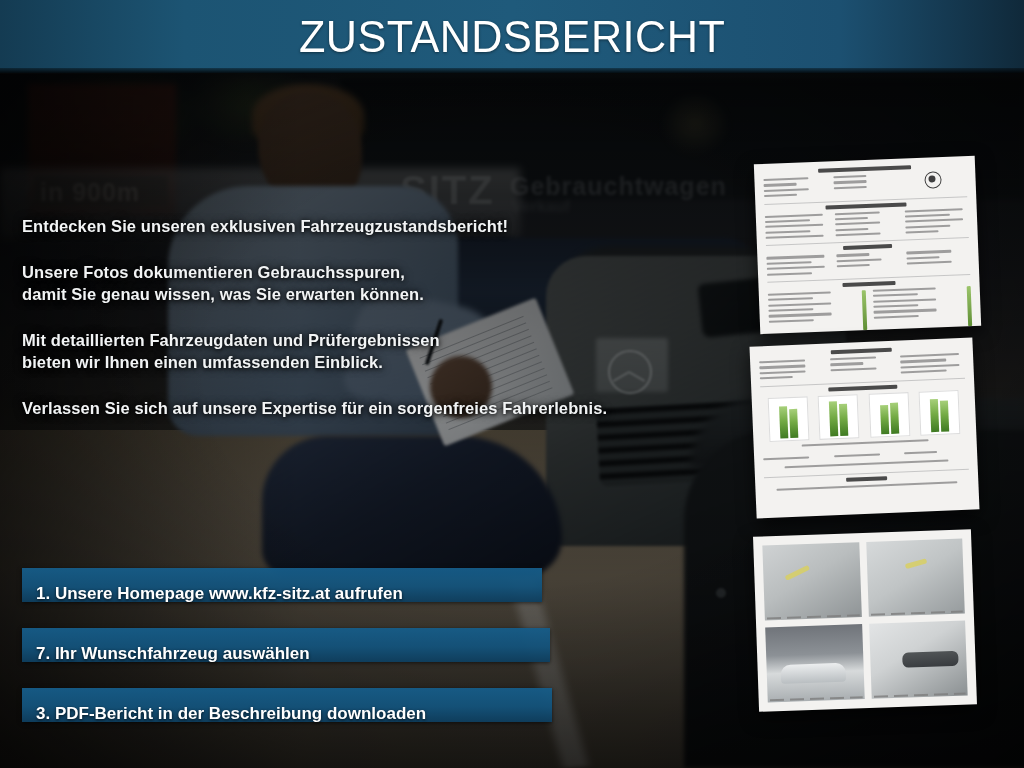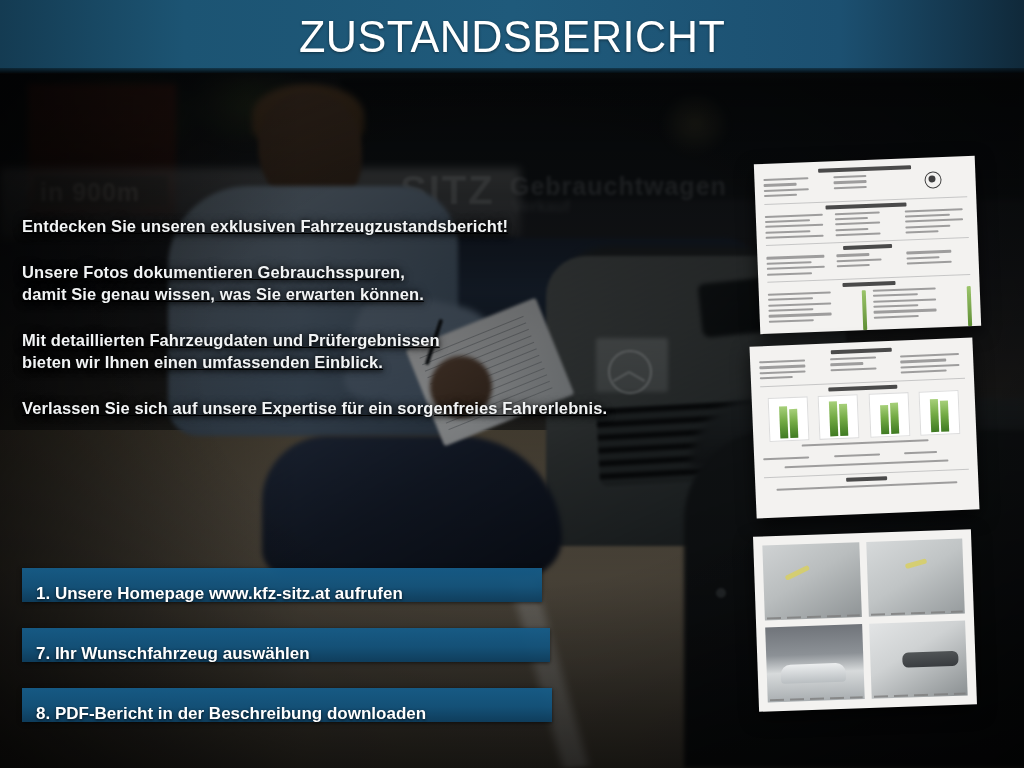--- a/index.html
+++ b/index.html
@@ -117,21 +117,21 @@
   .header{position:absolute;left:0;top:0;width:1024px;height:73px;
     background:linear-gradient(90deg,#143b52 0%,#1c5473 18%,#1f5a7b 50%,#1c5071 82%,#10293a 100%);
     display:flex;align-items:center;justify-content:center;z-index:6;}
   .header:after{content:"";position:absolute;left:0;right:0;bottom:0;height:5px;
     background:linear-gradient(180deg,rgba(0,0,0,.35),rgba(0,0,0,.85));}
   .header-title{color:#fff;font-size:45px;font-weight:400;letter-spacing:.5px;
     font-family:"Liberation Sans",sans-serif;text-shadow:0 1px 3px rgba(0,0,0,.45);
     transform:scaleX(.96);white-space:nowrap;}
 
   
-  .copy{position:absolute;left:22px;top:215px;width:660px;z-index:5;text-decoration:underline;}
+  .copy{position:absolute;left:22px;top:215px;width:660px;z-index:5;}
   .copy p{margin:0 0 24px 0;color:#f2f4f5;font-size:16.5px;line-height:22px;font-weight:600;
     text-shadow:0 1px 4px rgba(0,0,0,.95),0 0 10px rgba(0,0,0,.75);letter-spacing:.1px;}
   .copy p:last-child{margin-bottom:0;}
 
   
   .steps{position:absolute;left:22px;top:568px;z-index:5;}
   .step{height:34px;display:flex;align-items:center;padding:0 14px;margin-bottom:26px;
     background:linear-gradient(180deg,rgba(22,92,136,.96) 0%,rgba(19,82,122,.96) 55%,rgba(14,62,94,.96) 100%);
     box-shadow:0 1px 4px rgba(0,0,0,.6);}
   .step:nth-child(1){width:492px;}
@@ -245,21 +245,21 @@
   </div>
 
   <div class="steps">
     <div class="step">
       <span class="step-label">1. Unsere Homepage www.kfz-sitz.at aufrufen</span>
     </div>
     <div class="step">
       <span class="step-label">7. Ihr Wunschfahrzeug auswählen</span>
     </div>
     <div class="step">
-      <span class="step-label">8. PDF-Bericht in der Beschreibung downloaden</span>
+      <span class="step-label">3. PDF-Bericht in der Beschreibung downloaden</span>
     </div>
   </div>
 
   <div class="card card-report1">
     <div class="r-title" style="width:46%;"></div>
     <div class="r-badge"></div>
     <div class="r-cols">
       <div class="r-col">
         <div class="r-line m"></div>
           <div class="r-line s"></div>

